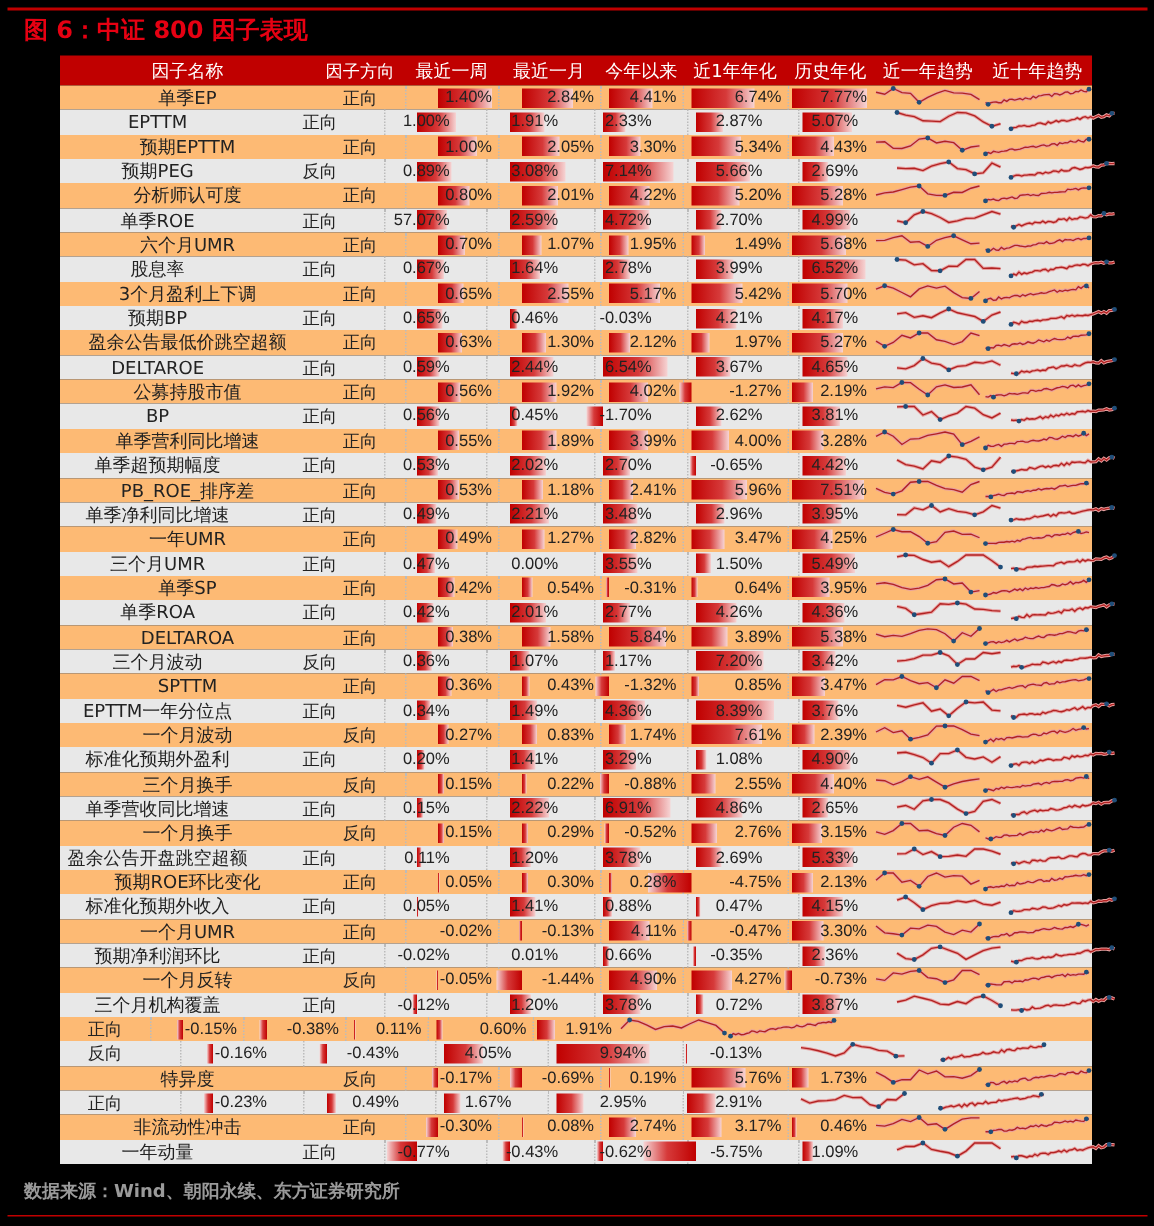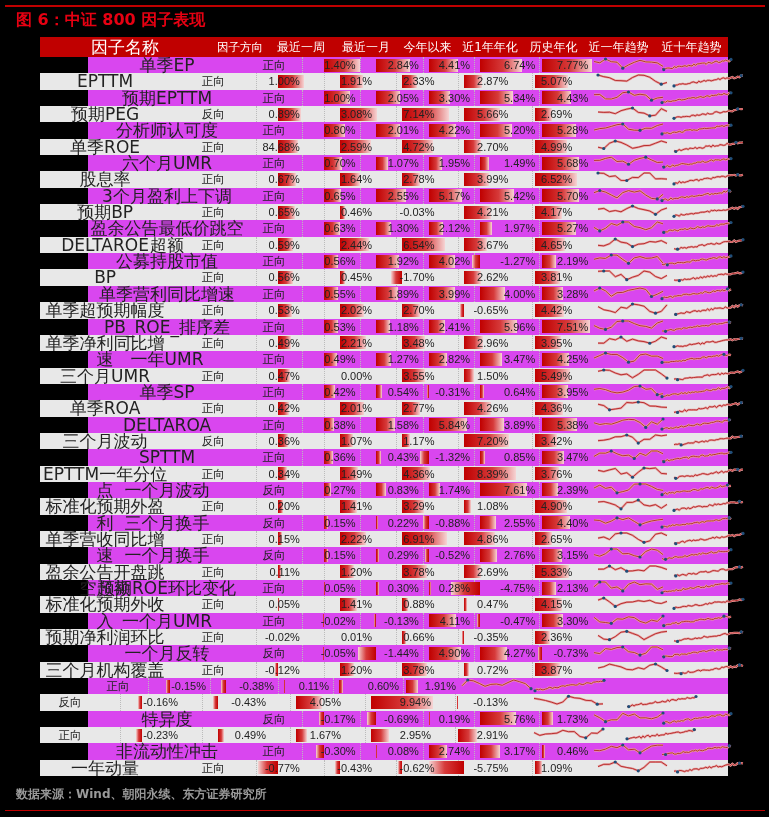--- a/index.html
+++ b/index.html
@@ -4,23 +4,23 @@
 <style>
   html,body{margin:0;padding:0;background:#000;}
   body{width:769px;height:817px;position:relative;overflow:hidden;font-family:"Liberation Sans","DejaVu Sans",sans-serif;}
   .top-rule{position:absolute;left:5px;top:5px;width:760px;height:2px;background:#c00000;}
   .title{position:absolute;left:16px;top:10px;color:#e60012;font-weight:bold;font-size:16px;letter-spacing:0px;font-family:"DejaVu Sans",sans-serif;}
   .table{position:absolute;left:40px;top:37px;width:688px;}
   .hdr{height:20px;background:#c00000;color:#fff;display:flex;font-size:12px;font-family:"DejaVu Sans",sans-serif;}
   .hdr div{line-height:20px;text-align:center;}
   .row{height:16.35px;display:flex;font-size:11px;color:#222;}
   .row.odd{background:#e8e8e8;gap:20px;}
-  .row.even{background:#d946ef;margin-left:48px;}
+  .row.even{background:#fdba74;}
   .c{position:relative;line-height:16.35px;height:16.35px;box-sizing:border-box;}
-  .c-name{width:170px;text-align:center;font-family:"DejaVu Sans",sans-serif;font-size:17px;}
+  .c-name{width:170px;text-align:center;font-family:"DejaVu Sans",sans-serif;font-size:12px;}
   .c-dir{width:60px;text-align:center;font-family:"DejaVu Sans",sans-serif;font-size:11.5px;}
   .c-w{width:62px;}
   .c-m{width:68px;}
   .c-y{width:55px;}
   .c-a{width:70px;}
   .c-h{width:57px;}
   .c-s1{width:73px;}
   .c-s10{width:73px;}
   .num{border-left:1px dotted #bbb;}
   .bar{position:absolute;top:1.5px;height:13px;}
@@ -248,21 +248,21 @@
               <circle cx="2" cy="11.961473251028806" r="1.6" fill="#1f4e79"></circle>
               <circle cx="71" cy="3.2192757201646085" r="1.6" fill="#1f4e79"></circle>
             </svg></div>
         </div>
       </div>
       <div class="row odd">
         <div class="c c-name">单季ROE</div>
         <div class="c c-dir">正向</div>
         <div class="c c-w num">
           <div class="bar pos" style="left:21px;width:19.8px"></div>
-          <span class="val">84.68%</span>
+          <span class="val">57.07%</span>
         </div>
         <div class="c c-m num">
           <div class="bar pos" style="left:15px;width:31.1px"></div>
           <span class="val">2.59%</span>
         </div>
         <div class="c c-y num">
           <div class="bar pos" style="left:5px;width:30.7px"></div>
           <span class="val">4.72%</span>
         </div>
         <div class="c c-a num">

